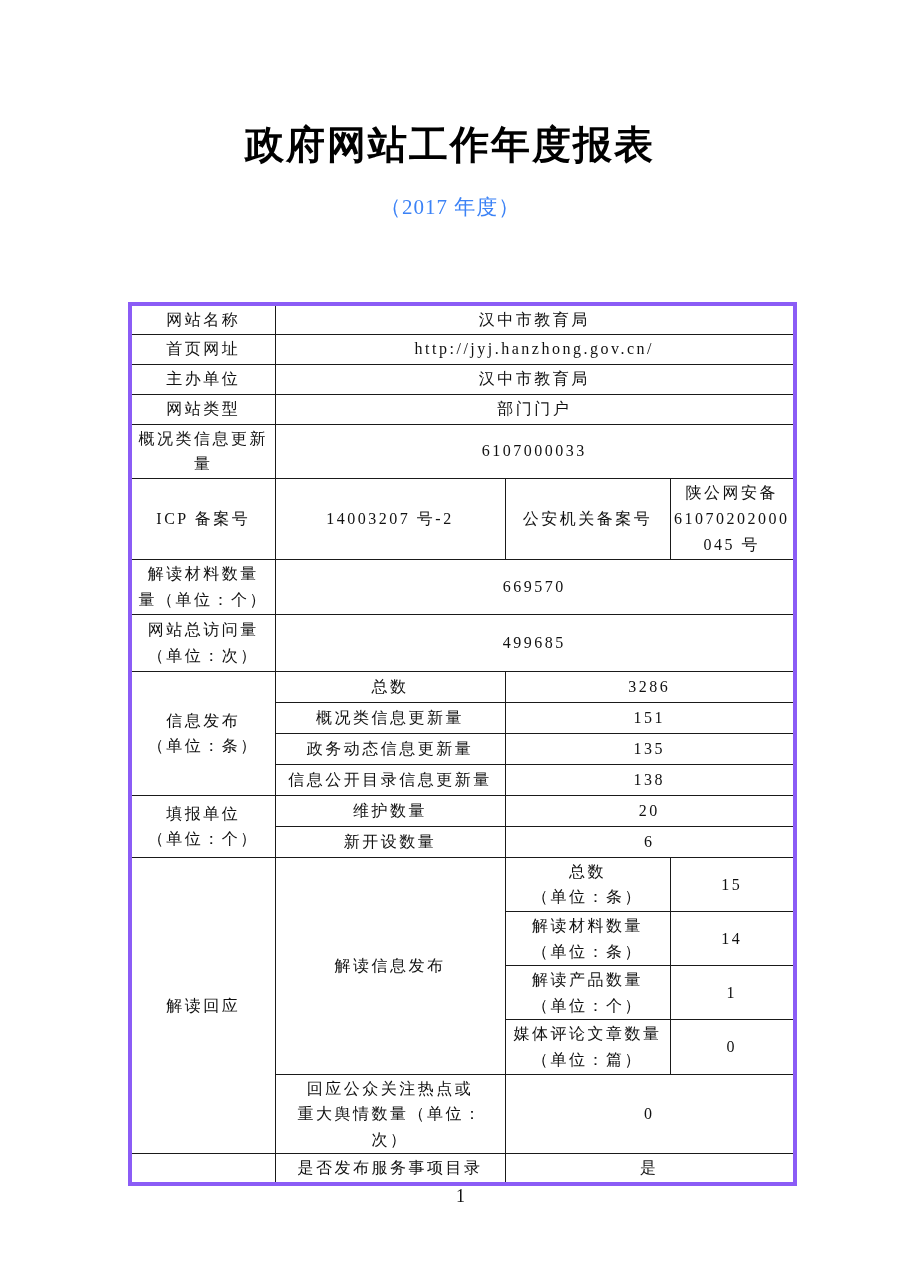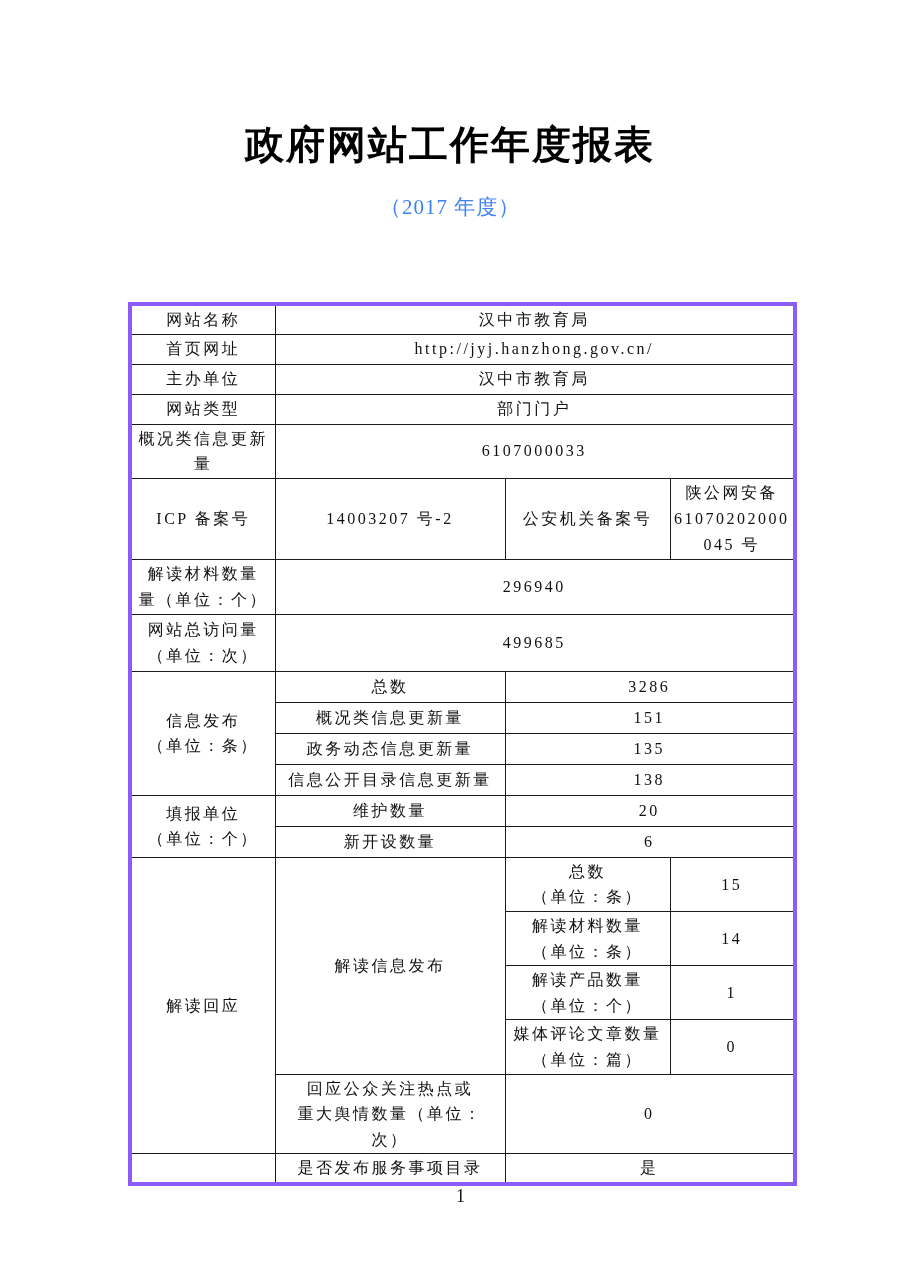--- a/index.html
+++ b/index.html
@@ -126,21 +126,21 @@
       <td>14003207 号-2</td>
       <td>公安机关备案号</td>
       <td>陕公网安备
 61070202000
 045 号</td>
     </tr>
 
     <tr class="r55">
       <td>解读材料数量
 量（单位：个）</td>
-      <td colspan="3">296940</td>
+      <td colspan="3">669570</td>
     </tr>
 
     <tr class="r57">
       <td>网站总访问量
 （单位：次）</td>
       <td colspan="3">499685</td>
     </tr>
 
     <tr class="r31">
       <td rowspan="4">信息发布

